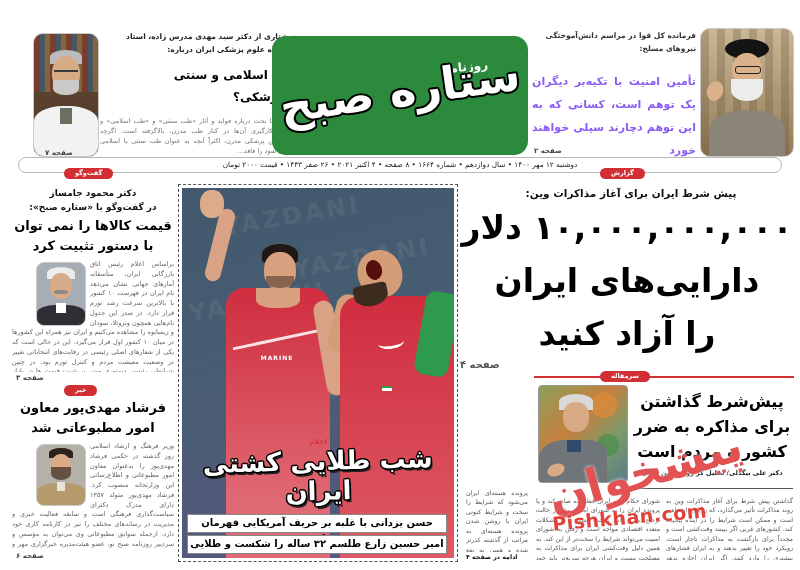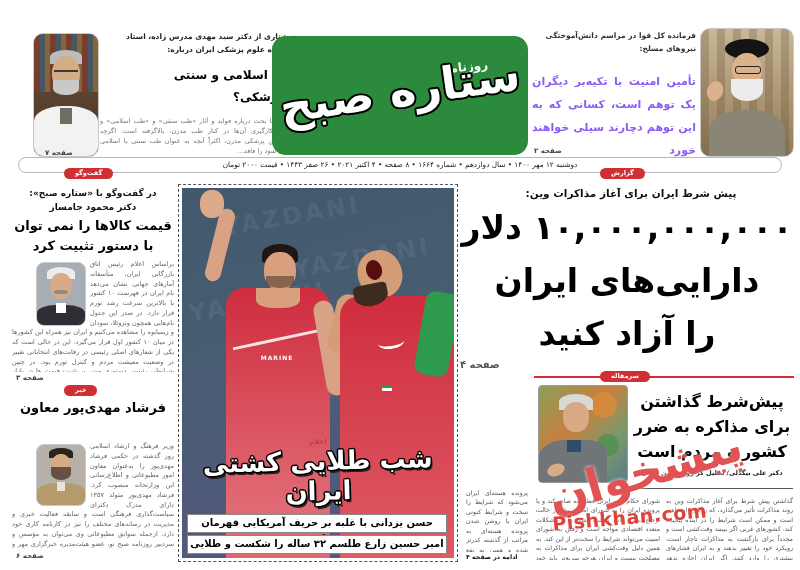--- a/index.html
+++ b/index.html
@@ -125,42 +125,43 @@
     <div class="tr-kicker">فرمانده کل قوا در مراسم دانش‌آموختگی نیروهای مسلح:</div>
     <div class="tr-headline">تأمین امنیت با تکیه‌بر دیگران یک توهم است، کسانی که به این توهم دچارند سیلی خواهند خورد</div>
   </div>
   <div class="page-ref" style="left:534px;top:147px;">صفحه ۲</div>
 
   <div class="abs datebar">دوشنبه ۱۲ مهر ۱۴۰۰ • سال دوازدهم • شماره ۱۶۶۴ • ۸ صفحه • ۴ اکتبر ۲۰۲۱ • ۲۶ صفر ۱۴۴۳ • قیمت ۲۰۰۰ تومان</div>
   <div class="pill" style="left:64px;top:168px;">گفت‌وگو</div>
   <div class="pill" style="left:600px;top:168px;">گزارش</div>
 
   <div class="lc int-kicker">
+    <div>دکتر محمود جامساز</div>
     <div>در گفت‌وگو با «ستاره صبح»:</div>
-    <div>دکتر محمود جامساز</div>
   </div>
   <div class="lc col-headline" style="top:216px;">
     <div>قیمت کالاها را نمی توان</div>
     <div>با دستور تثبیت کرد</div>
   </div>
   <div class="lc col-body" style="top:260px;height:112px;">
     <div class="float-photo" style="background:#a7adb4;">
       <div style="left:10px;top:4px;width:28px;height:12px;background:#ececec;border-radius:50% 50% 0 0;"></div>
       <div style="left:13px;top:10px;width:22px;height:26px;background:#d8ab86;border-radius:48%;"></div>
       <div style="left:17px;top:27px;width:14px;height:4px;background:#8a8a8a;border-radius:40%;"></div>
       <div style="left:0;bottom:0;width:100%;height:20px;background:#2e2e34;border-radius:40% 40% 0 0;"></div>
       <div style="left:19px;bottom:12px;width:10px;height:10px;background:#fff;"></div>
     </div>
     <span>براساس اعلام رئیس اتاق بازرگانی ایران، متأسفانه آمارهای جهانی نشان می‌دهد نام ایران در فهرست ۱۰ کشور با بالاترین سرعت رشد تورم قرار دارد. در صدر این جدول نام‌هایی همچون ونزوئلا، سودان و زیمبابوه را مشاهده می‌کنیم و ایران نیز همراه این کشورها در میان ۱۰ کشور اول قرار می‌گیرد. این در حالی است که یکی از شعارهای اصلی رئیسی در رقابت‌های انتخاباتی تغییر در وضعیت معیشت مردم و کنترل تورم بود. در چنین شرایطی رئیسی دستوری مبنی بر تثبیت قیمت ها در بازار صادر کرده است...</span>
   </div>
   <div class="page-ref" style="left:16px;top:374px;">صفحه ۳</div>
 
   <div class="pill" style="left:64px;top:385px;">خبر</div>
   <div class="lc col-headline" style="top:398px;">
     <div>فرشاد مهدی‌پور معاون</div>
+    <div>امور مطبوعاتی شد</div>
   </div>
   <div class="lc col-body" style="top:442px;height:108px;">
     <div class="float-photo" style="height:60px;background:#b5b1a8;">
       <div style="left:12px;top:3px;width:24px;height:10px;background:#2b221c;border-radius:50% 50% 0 0;"></div>
       <div style="left:14px;top:9px;width:20px;height:24px;background:#d8ab86;border-radius:48%;"></div>
       <div style="left:14px;top:22px;width:20px;height:13px;background:rgba(75,58,45,.8);border-radius:0 0 50% 50%;"></div>
       <div style="left:0;bottom:0;width:100%;height:22px;background:#b59a6c;border-radius:40% 40% 0 0;"></div>
       <div style="left:20px;bottom:14px;width:8px;height:9px;background:#e8e4da;"></div>
     </div>
     <span>وزیر فرهنگ و ارشاد اسلامی روز گذشته در حکمی فرشاد مهدی‌پور را به‌عنوان معاون امور مطبوعاتی و اطلاع‌رسانی این وزارتخانه منصوب کرد. فرشاد مهدی‌پور متولد ۱۳۵۷ دارای مدرک دکترای سیاست‌گذاری فرهنگی است و سابقه فعالیت خبری و مدیریت در رسانه‌های مختلف را نیز در کارنامه کاری خود دارد. ازجمله سوابق مطبوعاتی وی می‌توان به مؤسس و سردبیر روزنامه صبح نو، عضو هیئت‌مدیره خبرگزاری مهر و روزنامه‌های جام جم، صبح نو و تهران و سایت خبری فردا، مدیر خبرگزاری‌های خانه ملت و شانا (پایگاه اطلاع‌رسانی وزارت نفت)، سردبیری هفته‌نامه‌های پنجره...</span>

